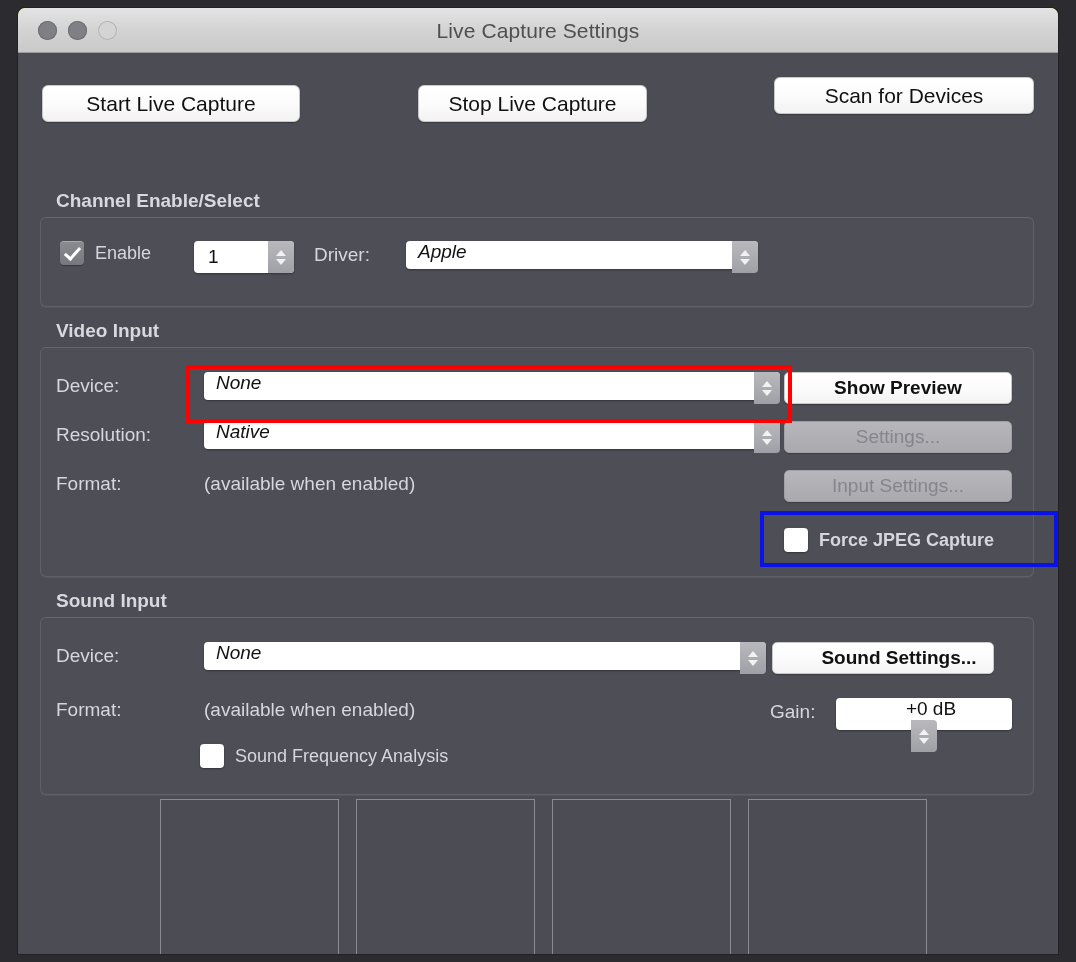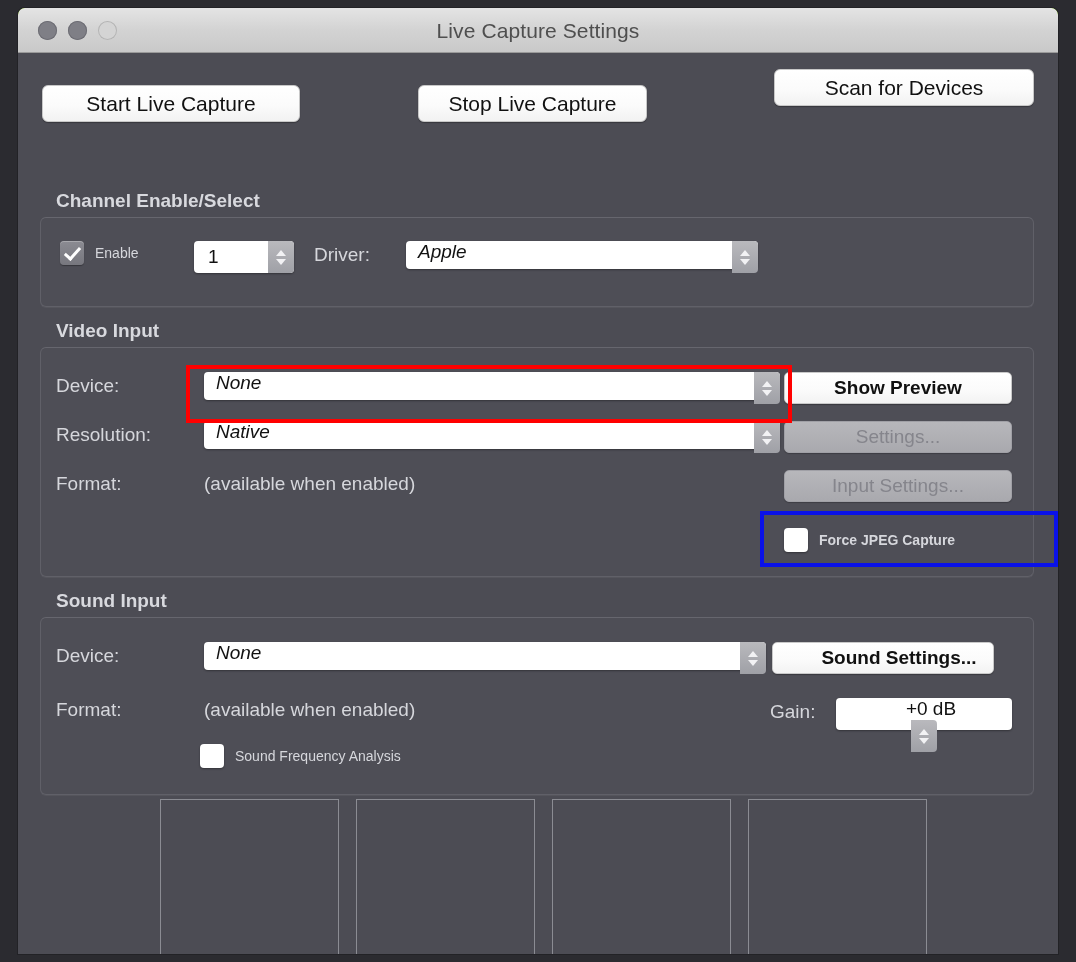--- a/index.html
+++ b/index.html
@@ -64,21 +64,21 @@
     color: #111;
     font-size: 21px;
     display: flex;
     align-items: center;
     justify-content: center;
     box-shadow: 0 1px 1px rgba(0,0,0,.28);
     box-sizing: border-box;
   }
   #btn-start { left: 24px;  top: 32px; width: 258px; }
   #btn-stop  { left: 400px; top: 32px; width: 229px; }
-  #btn-scan  { left: 756px; top: 16px; width: 260px; }
+  #btn-scan  { left: 756px; top: 24px; width: 260px; }
 
   
   .section-label {
     position: absolute;
     font-size: 19px;
     font-weight: bold;
     color: #d8d9de;
   }
 
   
@@ -182,21 +182,21 @@
     border: solid #ffffff;
     border-width: 0 3px 3px 0;
     transform: rotate(42deg);
   }
   .cbox.off {
     background: #ffffff;
     box-shadow: 0 1px 2px rgba(0,0,0,.35);
   }
   .cb-label {
     margin-left: 11px;
-    font-size: 14px;
+    font-size: 18px;
     color: #d6d7dc;
     white-space: nowrap;
   }
 
   
   .side-btn {
     position: absolute;
     height: 32px;
     border-radius: 5px;
     font-size: 19px;

